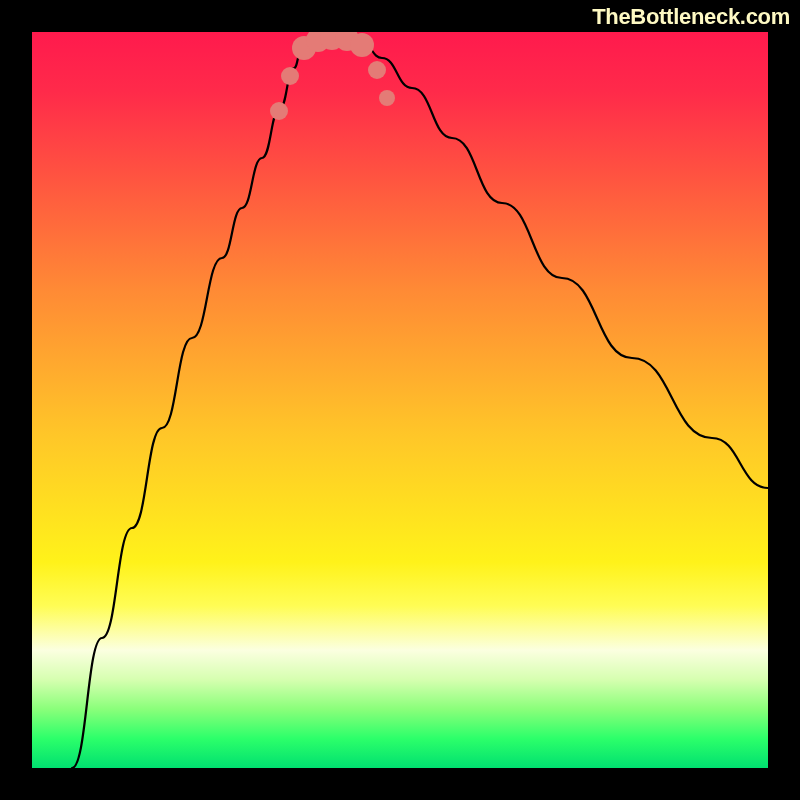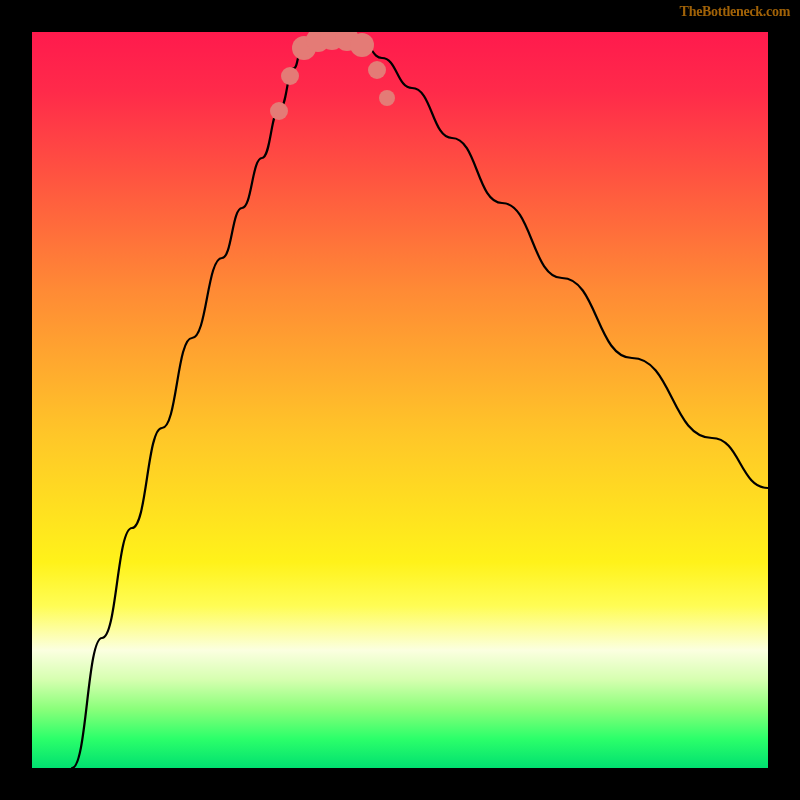--- a/index.html
+++ b/index.html
@@ -33,24 +33,24 @@
   .plot svg {
     position:absolute;
     left:0; top:0;
     width:736px; height:736px;
     overflow:visible;
   }
   .watermark {
     position: absolute;
     top: 4px;
     right: 10px;
-    font-family: Liberation Serif, serif;
-    font-size: 14px;
+    font-family: Liberation Sans, sans-serif;
+    font-size: 22px;
     font-weight: 600;
-    color: #a16207;
+    color: #fef9c3;
     letter-spacing: -0.3px;
     user-select: none;
   }
 </style>
 </head>
 <body>
 
 <div class="frame">
   <div class="watermark">TheBottleneck.com</div>
   <div class="plot">

